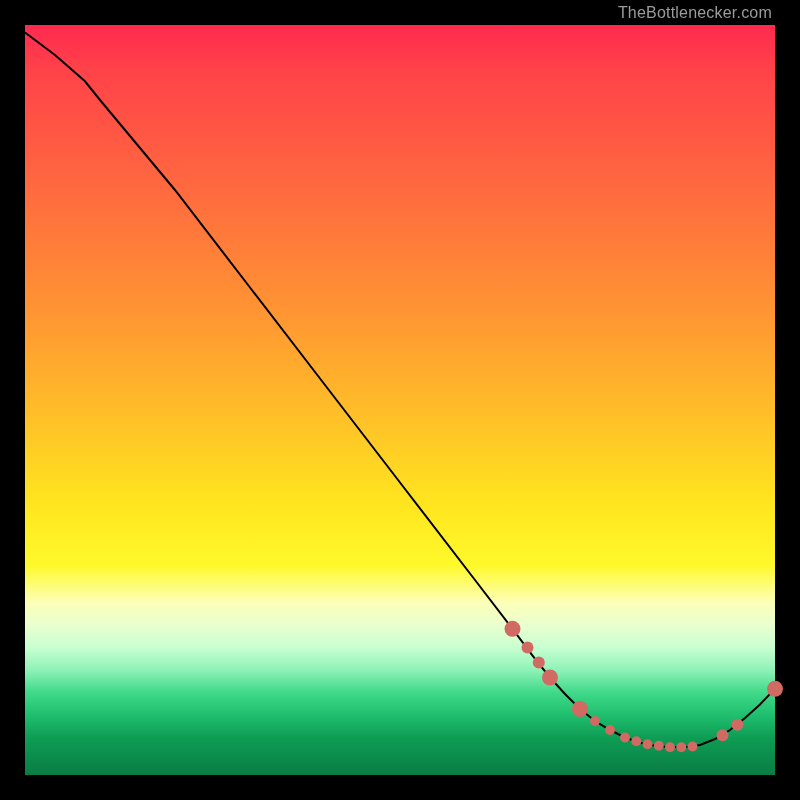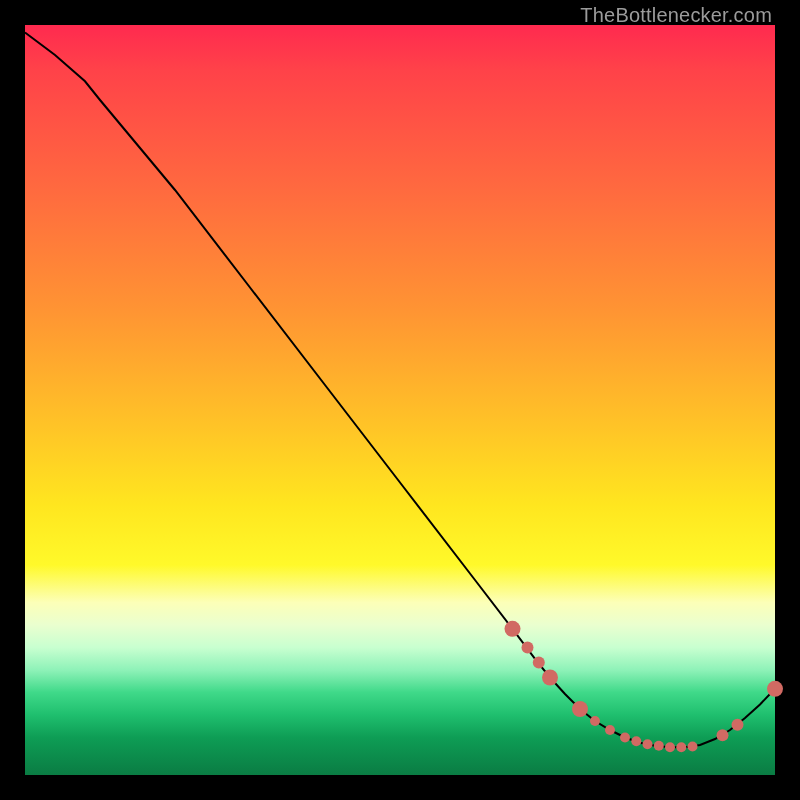--- a/index.html
+++ b/index.html
@@ -41,21 +41,21 @@
       #1fbf6e 92%,
       #0e9d55 95%,
       #0a7c43 100%
     );
   }
   .watermark {
     position: absolute;
     top: 4px;
     right: 28px;
     color: #9b9b9b;
-    font-size: 20px;
+    font-size: 16px;
     letter-spacing: 0.2px;
     user-select: none;
   }
   svg.curve {
     position: absolute;
     left: 0;
     top: 0;
     width: 750px;
     height: 750px;
     overflow: visible;

